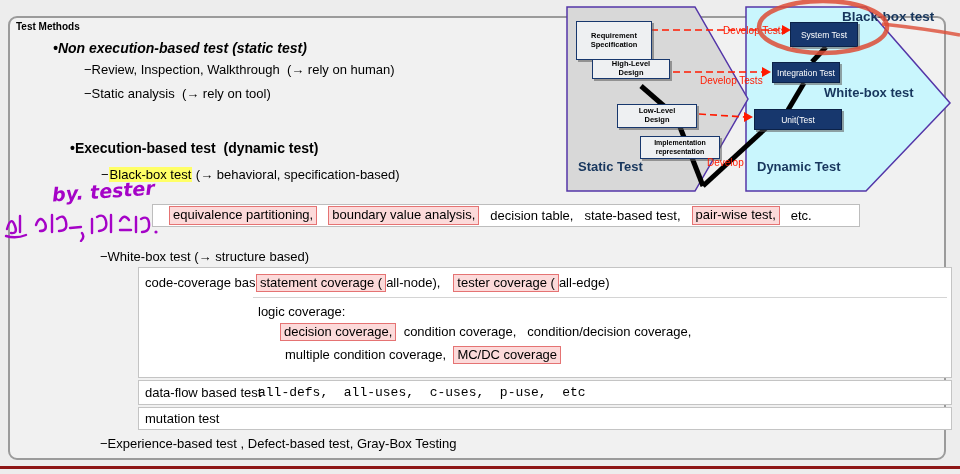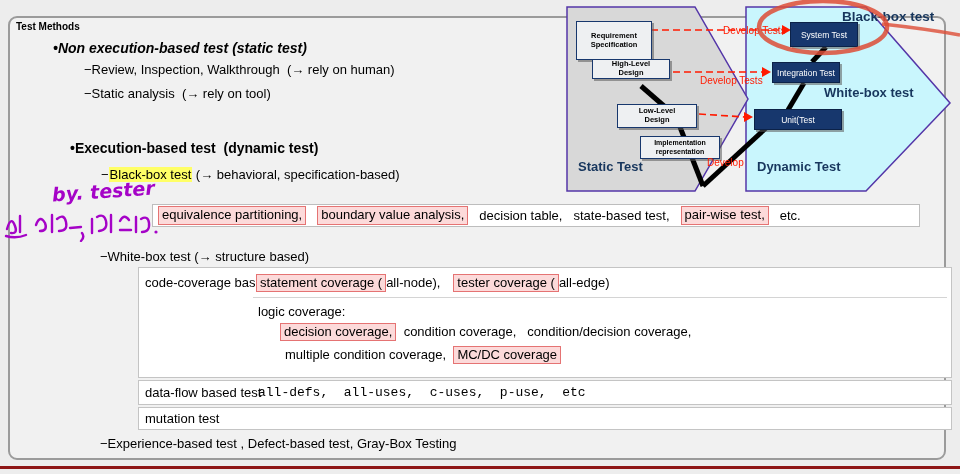--- a/index.html
+++ b/index.html
@@ -19,23 +19,23 @@
   .bottom-line{position:absolute;left:0;top:466px;width:960px;height:3px;background:#8e1616;z-index:5;}
   .title{left:16px;top:21px;font-size:10px;font-weight:bold;z-index:1;}
   .h1{font-size:14px;font-weight:bold;z-index:1;}
   .body-line{font-size:13px;z-index:1;}
   .hl-yellow{background:#ffff66;padding:0 1px;}
   .hl-pink{
     background:#fcdada;border:1px solid #e57373;
     padding:0 3px;display:inline-block;line-height:1.25;
   }
   .eq-row{
-    position:absolute;left:152px;top:204px;width:768px;height:23px;
+    position:absolute;left:152px;top:204px;width:708px;height:23px;
     background:#fff;border:1px solid #bdbdbd;box-sizing:border-box;
-    display:flex;align-items:center;column-gap:11px;padding-left:5px;
+    display:flex;align-items:center;column-gap:11px;padding-left:16px;
     font-size:13px;z-index:2;white-space:pre;
   }
   .tbl-row{
     position:absolute;left:138px;width:814px;background:#fff;
     border:1px solid #c4c4c4;box-sizing:border-box;font-size:13px;z-index:2;
   }
   .cell{position:absolute;white-space:pre;}
   .inner-sep{position:absolute;left:114px;right:4px;top:29px;height:1px;background:#d4d4d4;}
   .handw{
     position:absolute;color:#a503c7;z-index:3;

